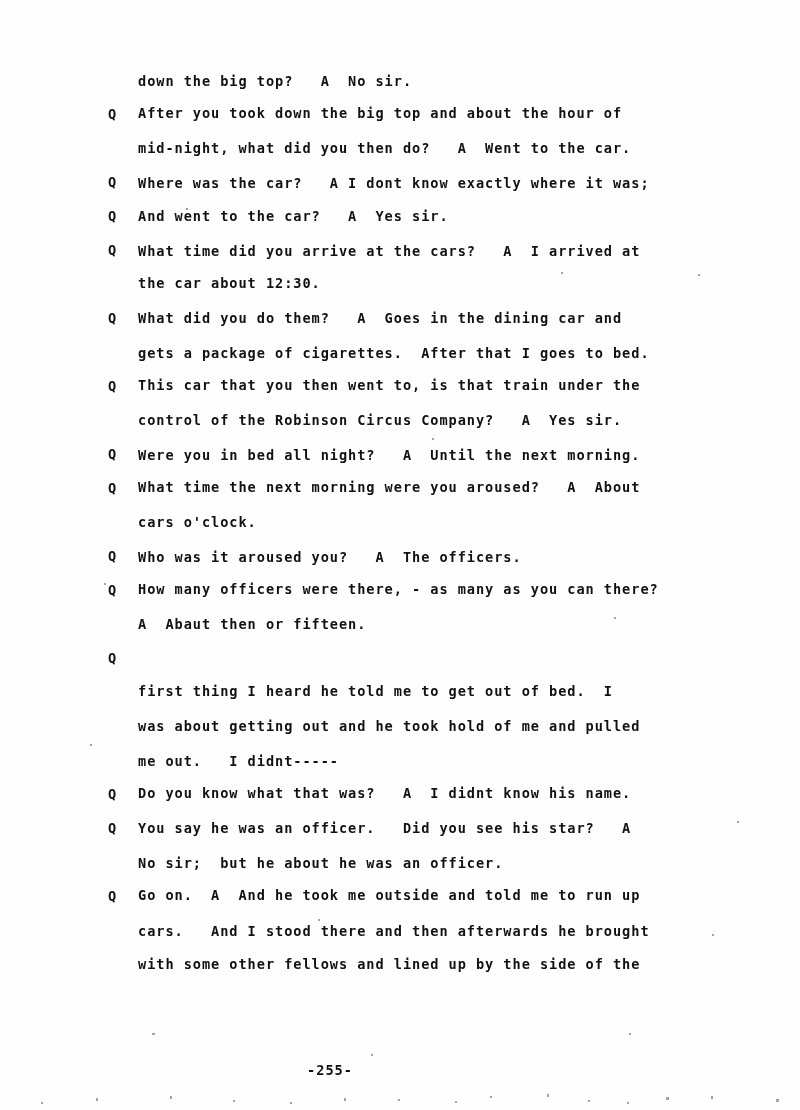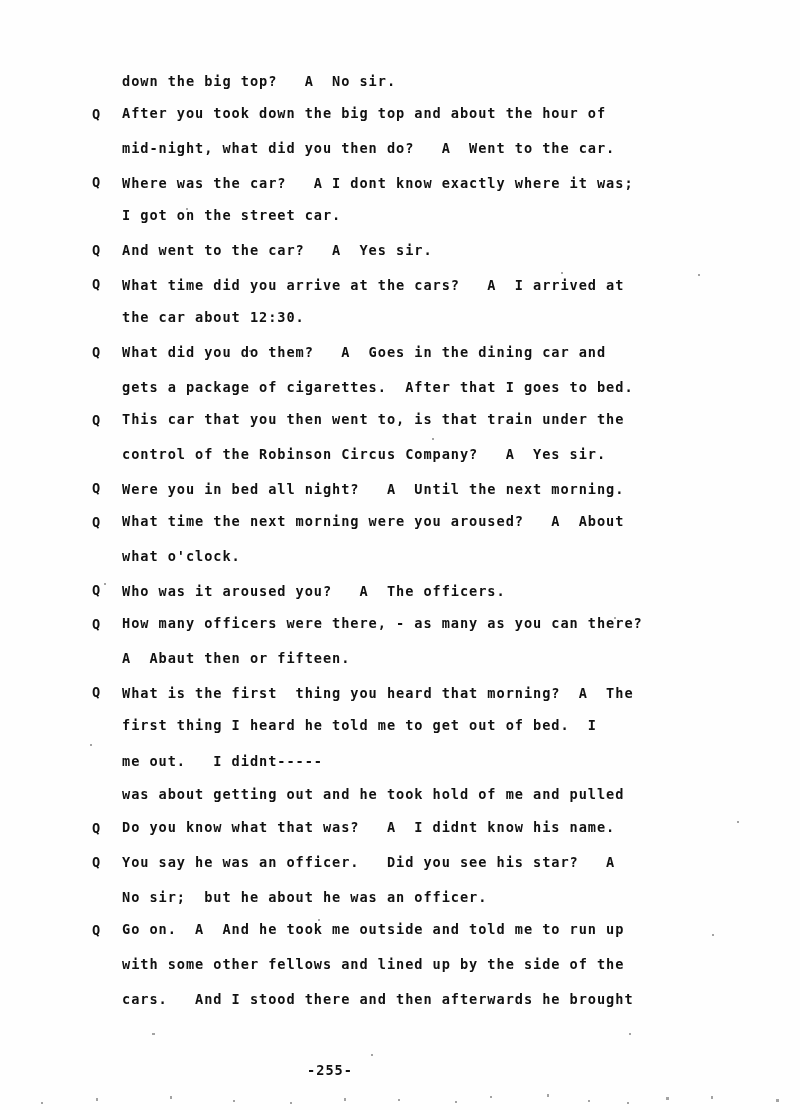--- a/index.html
+++ b/index.html
@@ -34,20 +34,21 @@
 
   .line {
     position: relative;
     height: 34px;
     line-height: 34px;
     white-space: pre;
     font-size: 13.6px;
     letter-spacing: 0.95px;
     color: #111111;
     font-weight: 700;
+    margin-left: 16px;
     -webkit-font-smoothing: none;
   }
 
   
   .marker {
     position: absolute;
     left: 0;
     top: 0;
     width: 30px;
     color: #111111;
@@ -133,24 +134,20 @@
     <div class="line">
       <span class="marker"></span>
       <span class="txt j3">mid-night, what did you then do?   A  Went to the car.</span>
     </div>
 
     <div class="line">
       <span class="marker">Q</span>
       <span class="txt j1">Where was the car?   A I dont know exactly where it was;</span>
     </div>
 
-    <div class="line">
-      <span class="marker"></span>
-      <span class="txt j2">I got on the street car.</span>
-    </div>
 
     <div class="line">
       <span class="marker">Q</span>
       <span class="txt j3">And went to the car?   A  Yes sir.</span>
     </div>
 
     <div class="line">
       <span class="marker">Q</span>
       <span class="txt j1">What time did you arrive at the cars?   A  I arrived at</span>
     </div>
@@ -185,59 +182,58 @@
       <span class="txt j1">Were you in bed all night?   A  Until the next morning.</span>
     </div>
 
     <div class="line">
       <span class="marker">Q</span>
       <span class="txt j2">What time the next morning were you aroused?   A  About</span>
     </div>
 
     <div class="line">
       <span class="marker"></span>
-      <span class="txt j3">what o'clock.</span>
+      <span class="txt j3">cars o'clock.</span>
     </div>
 
     <div class="line">
       <span class="marker">Q</span>
       <span class="txt j1">Who was it aroused you?   A  The officers.</span>
     </div>
 
     <div class="line">
       <span class="marker">Q</span>
       <span class="txt j2">How many officers were there, - as many as you can there?</span>
     </div>
 
     <div class="line">
       <span class="marker"></span>
       <span class="txt j3">A  Abaut then or fifteen.</span>
     </div>
 
     <div class="line">
       <span class="marker">Q</span>
-      <span class="txt j1">What is the first  thing you heard that morning?  A  The</span>
     </div>
 
     <div class="line">
       <span class="marker"></span>
       <span class="txt j2">first thing I heard he told me to get out of bed.  I</span>
     </div>
 
     <div class="line">
       <span class="marker"></span>
+      <span class="txt j3">was about getting out and he took hold of me and pulled</span>
+    </div>
+
+    <div class="line">
+      <span class="marker"></span>
       <span class="txt j1">me out.   I didnt-----</span>
     </div>
 
     <div class="line">
-      <span class="marker"></span>
-      <span class="txt j3">was about getting out and he took hold of me and pulled</span>
-    </div>
-
-    <div class="line">
       <span class="marker">Q</span>
       <span class="txt j2">Do you know what that was?   A  I didnt know his name.</span>
     </div>
 
     <div class="line">
       <span class="marker">Q</span>
       <span class="txt j3">You say he was an officer.   Did you see his star?   A</span>
     </div>
 
     <div class="line">
@@ -245,25 +241,25 @@
       <span class="txt j1">No sir;  but he about he was an officer.</span>
     </div>
 
     <div class="line">
       <span class="marker">Q</span>
       <span class="txt j2">Go on.  A  And he took me outside and told me to run up</span>
     </div>
 
     <div class="line">
       <span class="marker"></span>
+      <span class="txt j1">cars.   And I stood there and then afterwards he brought</span>
+    </div>
+
+    <div class="line">
+      <span class="marker"></span>
       <span class="txt j3">with some other fellows and lined up by the side of the</span>
     </div>
 
-    <div class="line">
-      <span class="marker"></span>
-      <span class="txt j1">cars.   And I stood there and then afterwards he brought</span>
-    </div>
-
   </div>
 
   <div id="page-number">-255-</div>
 
 </div>
 
 </body></html>

